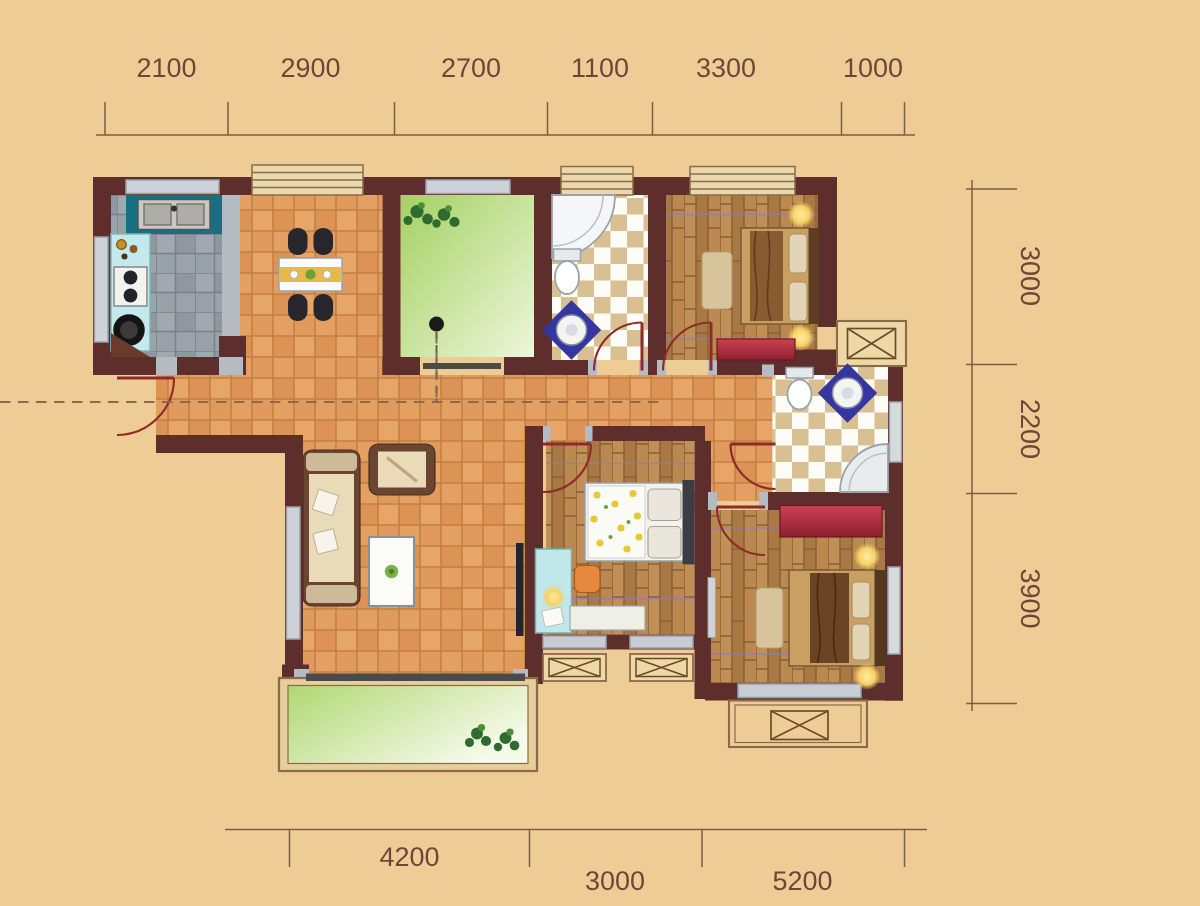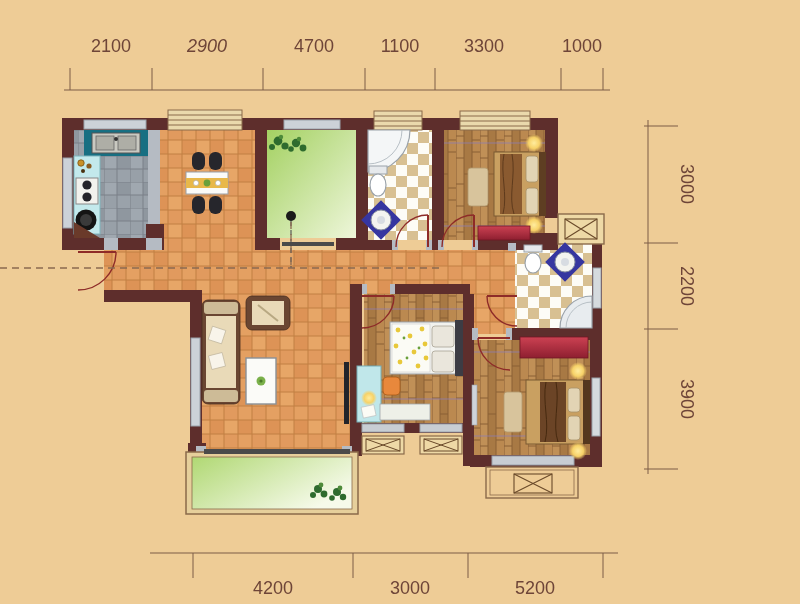--- a/index.html
+++ b/index.html
@@ -408,27 +408,27 @@
     <path d="M64,90 H610"></path>
     <path d="M70,68 V90 M152,68 V90 M263,68 V90 M365,68 V90 M435,68 V90 M561,68 V90 M603,68 V90"></path>
     <path d="M648,120 V474"></path>
     <path d="M644,126 H678 M644,243 H678 M644,329 H678 M644,469 H678"></path>
     <path d="M150,553 H618"></path>
     <path d="M193,553 V578 M353,553 V578 M468,553 V578 M603,553 V578"></path>
   </g>
 </svg>
 
 <span class="dim" style="left:111px;top:46px;">2100</span>
-<span class="dim" style="left:207px;top:46px;font-style:italic;">2900</span>
-<span class="dim" style="left:314px;top:46px;">4700</span>
+<span class="dim" style="left:207px;top:46px;">2900</span>
+<span class="dim" style="left:314px;top:46px;">2700</span>
 <span class="dim" style="left:400px;top:46px;">1100</span>
 <span class="dim" style="left:484px;top:46px;">3300</span>
 <span class="dim" style="left:582px;top:46px;">1000</span>
 
 <span class="dim rot" style="left:686px;top:184px;">3000</span>
 <span class="dim rot" style="left:686px;top:286px;">2200</span>
 <span class="dim rot" style="left:686px;top:399px;">3900</span>
 
-<span class="dim" style="left:273px;top:588px;">4200</span>
+<span class="dim" style="left:273px;top:572px;">4200</span>
 <span class="dim" style="left:410px;top:588px;">3000</span>
 <span class="dim" style="left:535px;top:588px;">5200</span>
 
 </div>
 
 </body></html>

